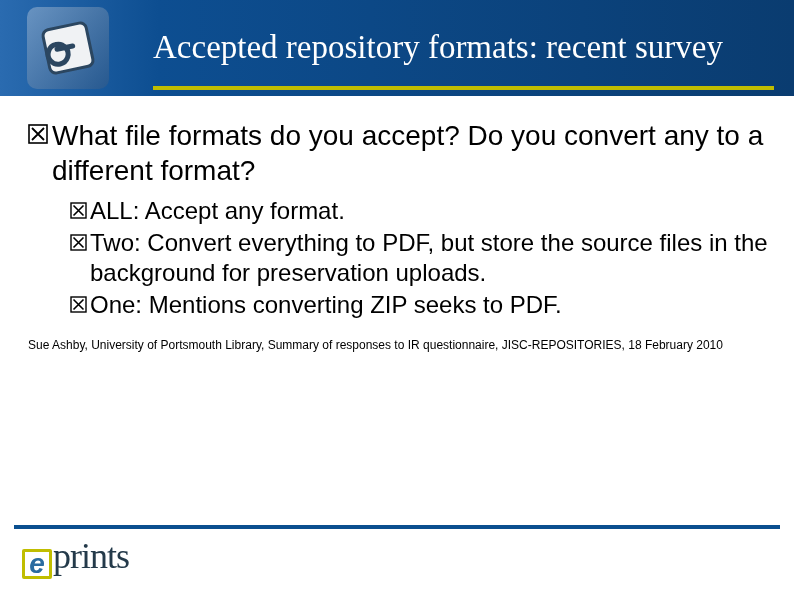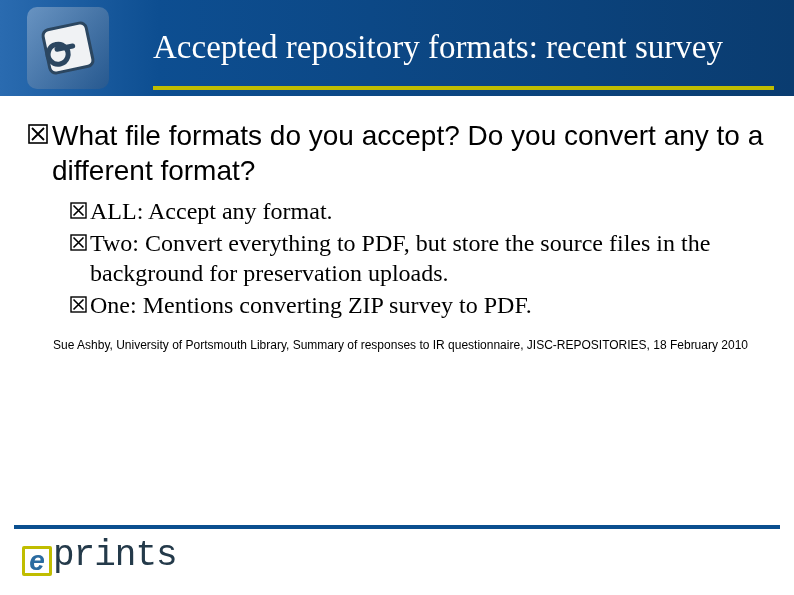--- a/index.html
+++ b/index.html
@@ -64,37 +64,35 @@
     line-height: 1.25;
   }
   .answers {
     padding-left: 42px;
     padding-top: 2px;
   }
   .answer-row {
     display: flex;
     align-items: flex-start;
     margin-bottom: 1px;
-    font-family: Liberation Serif, serif;
   }
   .x-bullet-small {
     width: 17px;
     height: 17px;
     flex-shrink: 0;
     margin-top: 6px;
     margin-right: 3px;
   }
   .x-bullet-small svg { display: block; }
   .answer-text {
     font-size: 24px;
     color: #000;
     line-height: 1.28;
   }
   .citation {
-    text-align: right;
     font-size: 12px;
     color: #000;
     padding: 16px 22px 0 0;
     line-height: 1.2;
   }
   .footer {
     position: absolute;
     left: 0;
     right: 0;
     bottom: 0;
@@ -109,21 +107,21 @@
     display: flex;
     align-items: center;
     padding-left: 22px;
   }
   .logo {
     display: flex;
     align-items: baseline;
   }
   .logo-text {
     font-size: 36px;
-    font-family: Liberation Mono, monospace;
+    font-family: Liberation Serif, serif;
     color: #243a4a;
     letter-spacing: -1px;
   }
   .logo-e {
     font-style: italic;
     color: #2a6ba0;
     font-weight: bold;
   }
   .logo-box {
     display:inline-block;
@@ -195,21 +193,21 @@
       </span>
       <div class="answer-text">Two: Convert everything to PDF, but store the source files in the background for preservation uploads.</div>
     </div>
     <div class="answer-row">
       <span class="x-bullet-small">
         <svg width="17" height="17" viewBox="0 0 17 17">
             <rect x="1" y="1" width="15" height="15" fill="none" stroke="#000" stroke-width="1.4"></rect>
             <path d="M3.5 3.5 L13.5 13.5 M13.5 3.5 L3.5 13.5" stroke="#000" stroke-width="1.6"></path>
           </svg>
       </span>
-      <div class="answer-text">One: Mentions converting ZIP survey to PDF.</div>
+      <div class="answer-text">One: Mentions converting ZIP seeks to PDF.</div>
     </div>
   </div>
 
   <div class="citation">Sue Ashby, University of Portsmouth Library, Summary of responses to IR questionnaire, JISC-REPOSITORIES, 18 February 2010</div>
 </div>
 
 <div class="footer">
   <div class="footer-line"></div>
   <div class="footer-content">
     <div class="logo">

